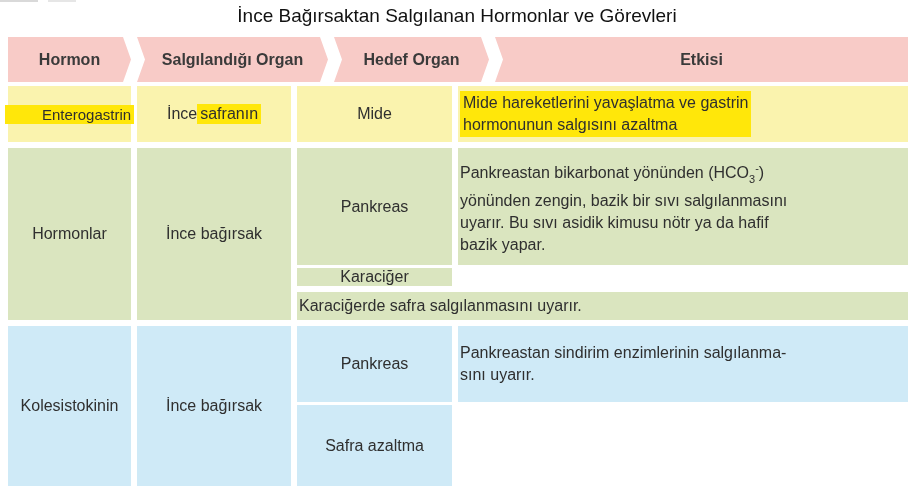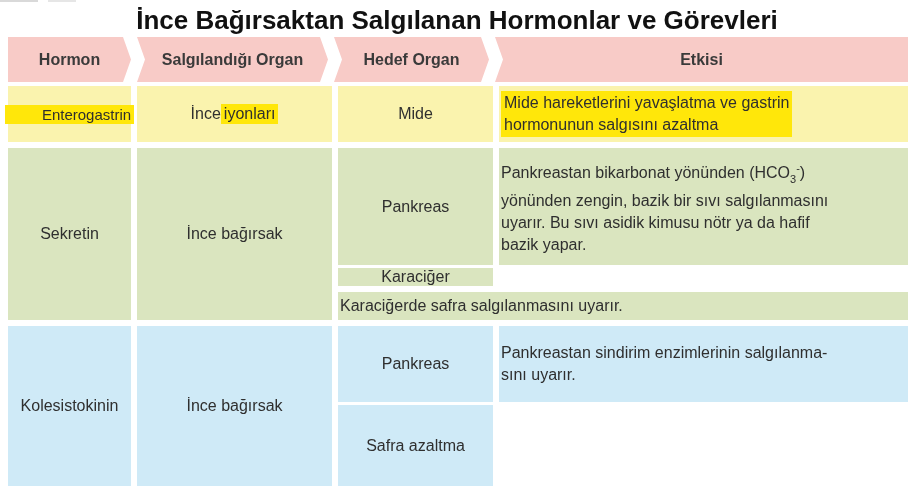--- a/index.html
+++ b/index.html
@@ -12,22 +12,22 @@
     overflow:hidden;
   }
   .artifact{position:absolute;top:0;left:0;height:2px;background:#d9d9d9;}
   .artifact.a1{width:38px;}
   .artifact.a2{left:48px;width:28px;background:#e6e6e6;}
 
   .title{
     margin:0;
     padding-top:5px;
     text-align:center;
-    font-size:26px;
-    font-weight:bold;
+    font-size:19px;
+    font-weight:normal;
     color:#111;
     letter-spacing:0px;
   }
 
   .table{
     position:absolute;
     left:8px;top:37px;
     width:900px;
     display:flex;flex-direction:column;
   }
@@ -45,21 +45,21 @@
   .row{display:flex;gap:6px;}
   .row.r1{height:56px;margin-bottom:6px;}
   .row.r2{height:172px;margin-bottom:6px;}
   .row.r3{height:160px;}
 
   .cell{
     display:flex;align-items:center;justify-content:center;
     font-size:16px;text-align:center;
   }
   .c-hormon{width:123px;}
-  .c-organ{width:195px;}
+  .c-organ{width:154px;}
   .subcol{flex:1;display:flex;flex-direction:column;gap:3px;}
   .subrow{display:flex;gap:6px;}
   .c-hedef{width:155px;}
   .c-etki{
     flex:1;
     justify-content:flex-start;text-align:left;
     padding-left:2px;padding-right:10px;box-sizing:border-box;
     line-height:22px;
   }
   .r2 .subrow.s1{height:117px;}
@@ -94,35 +94,35 @@
       <div class="hcell hc3">Hedef Organ</div>
       <div class="hcell hc4">Etkisi</div>
     </div>
 
     <div class="row r1">
       <div class="cell c-hormon bg-yellow">
         <span class="hl bold">Enterogastrin</span>
       </div>
       <div class="cell c-organ bg-yellow">
         <span>İnce </span>
-          <span class="hl">iyonları</span>
+          <span class="hl">safranın</span>
       </div>
       <div class="subcol">
         <div class="subrow" style="height:56px;">
           <div class="cell c-hedef bg-yellow">Mide</div>
           <div class="cell c-etki bg-yellow">
             <span class="hl pre">Mide hareketlerini yavaşlatma ve gastrin
 hormonunun salgısını azaltma</span>
           </div>
         </div>
       </div>
     </div>
 
     <div class="row r2">
-      <div class="cell c-hormon bg-green">Sekretin</div>
+      <div class="cell c-hormon bg-green">Hormonlar</div>
       <div class="cell c-organ bg-green">İnce bağırsak</div>
       <div class="subcol">
         <div class="subrow s1">
           <div class="cell c-hedef bg-green">Pankreas</div>
           <div class="cell c-etki bg-green">
             <span><span class="pre">Pankreastan bikarbonat yönünden (HCO</span><sub>3</sub><sup>-</sup><span class="pre">)
 yönünden zengin, bazik bir sıvı salgılanmasını
 uyarır. Bu sıvı asidik kimusu nötr ya da hafif
 bazik yapar.</span></span>
           </div>

